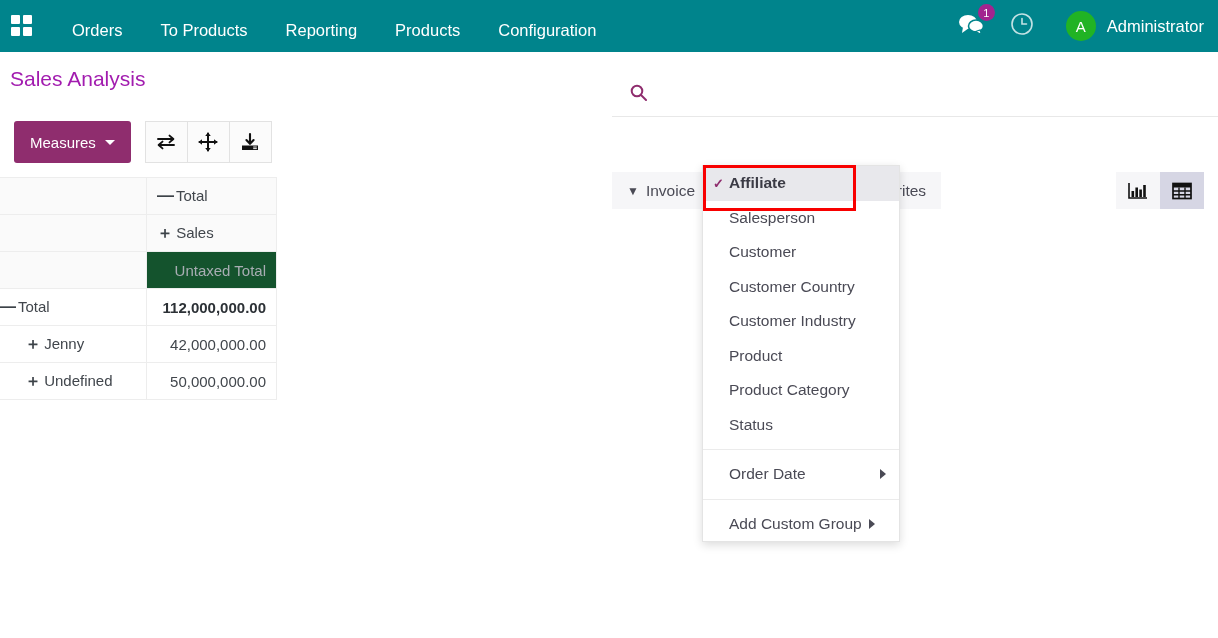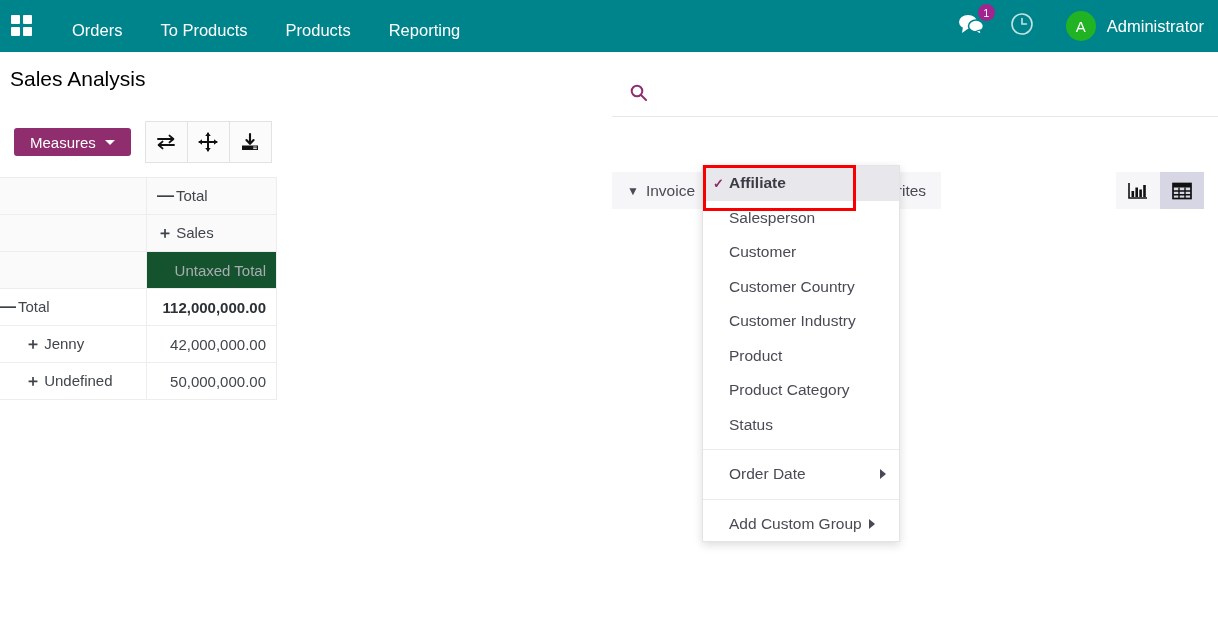--- a/index.html
+++ b/index.html
@@ -63,41 +63,41 @@
     font-size: 15px;
     display: flex; align-items: center; justify-content: center;
     margin-right: 11px;
   }
   .user-name { color: #ffffff; font-size: 16.5px; cursor: pointer; }
 
   
   .cp { position: absolute; top: 52px; left: 0; width: 1218px; height: 116px; background:#fff; }
   .cp-title {
     position: absolute; left: 10px; top: 15px;
-    font-size: 21px; color: #000000; font-weight: normal;
+    font-size: 21px; color: #a21caf; font-weight: normal;
   }
   .search-area {
     position: absolute; left: 612px; top: 22px;
     width: 606px; height: 43px;
     border-bottom: 1px solid #e8e8e8;
     display: flex; align-items: center;
   }
   .search-icon { color: #8f2d6e; font-size: 17px; margin-left: 18px; }
   .search-input {
     border: none; outline: none; background: transparent;
     font-size: 14px; color: #333; flex: 1;
     margin-left: 8px; font-family: "Liberation Sans", sans-serif;
   }
 
   
   .cp-left-btns { position: absolute; left: 14px; top: 69px; display: flex; align-items: center; }
   .measures-btn {
     background: #8f2d6e; color: #ffffff;
     border: none; border-radius: 3px;
-    height: 28px; padding: 0 16px;
+    height: 42px; padding: 0 16px;
     font-size: 15px; cursor: pointer;
     display: flex; align-items: center;
     font-family: "Liberation Sans", sans-serif;
   }
   .caret-down {
     display: inline-block;
     width: 0; height: 0; margin-left: 9px;
     border-left: 5px solid transparent;
     border-right: 5px solid transparent;
     border-top: 5px solid #ffffff;
@@ -207,22 +207,23 @@
 <div class="navbar">
   <div class="apps-icon">
     <i></i>
     <i></i>
     <i></i>
     <i></i>
   </div>
   <div class="nav-menu">
     <div class="nav-item">Orders</div>
     <div class="nav-item">To Products</div>
+    <div class="nav-item">Reporting</div>
     <div class="nav-item">Products</div>
-    <div class="nav-item">Reporting</div>
+    <div class="nav-item">Configuration</div>
   </div>
 
   <div class="nav-right">
     <div class="msg-wrap">
       <svg width="26" height="22" viewBox="0 0 26 22">
         <ellipse cx="10" cy="9" rx="9" ry="7" fill="#ffffff"></ellipse>
         <path d="M5 14 L4 20 L11 15 Z" fill="#ffffff"></path>
         <ellipse cx="18" cy="13" rx="7.5" ry="6" fill="#ffffff" stroke="#00848c" stroke-width="1.6"></ellipse>
         <path d="M22 17 L23.5 21.5 L17.5 18.5 Z" fill="#ffffff" stroke="#00848c" stroke-width="1.2"></path>
       </svg>

